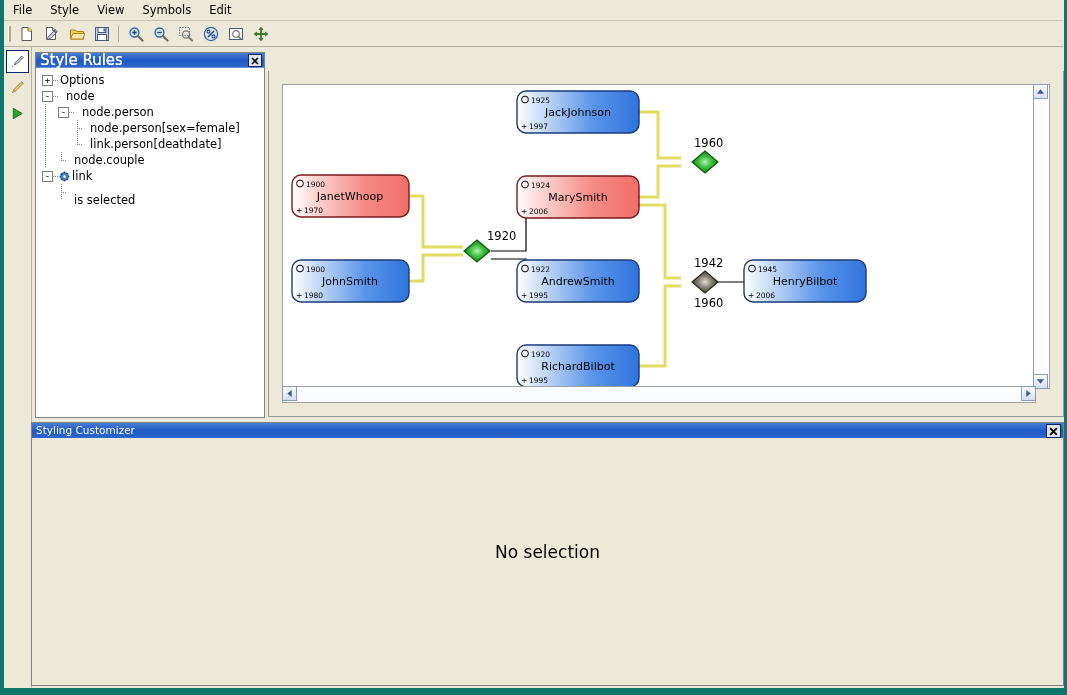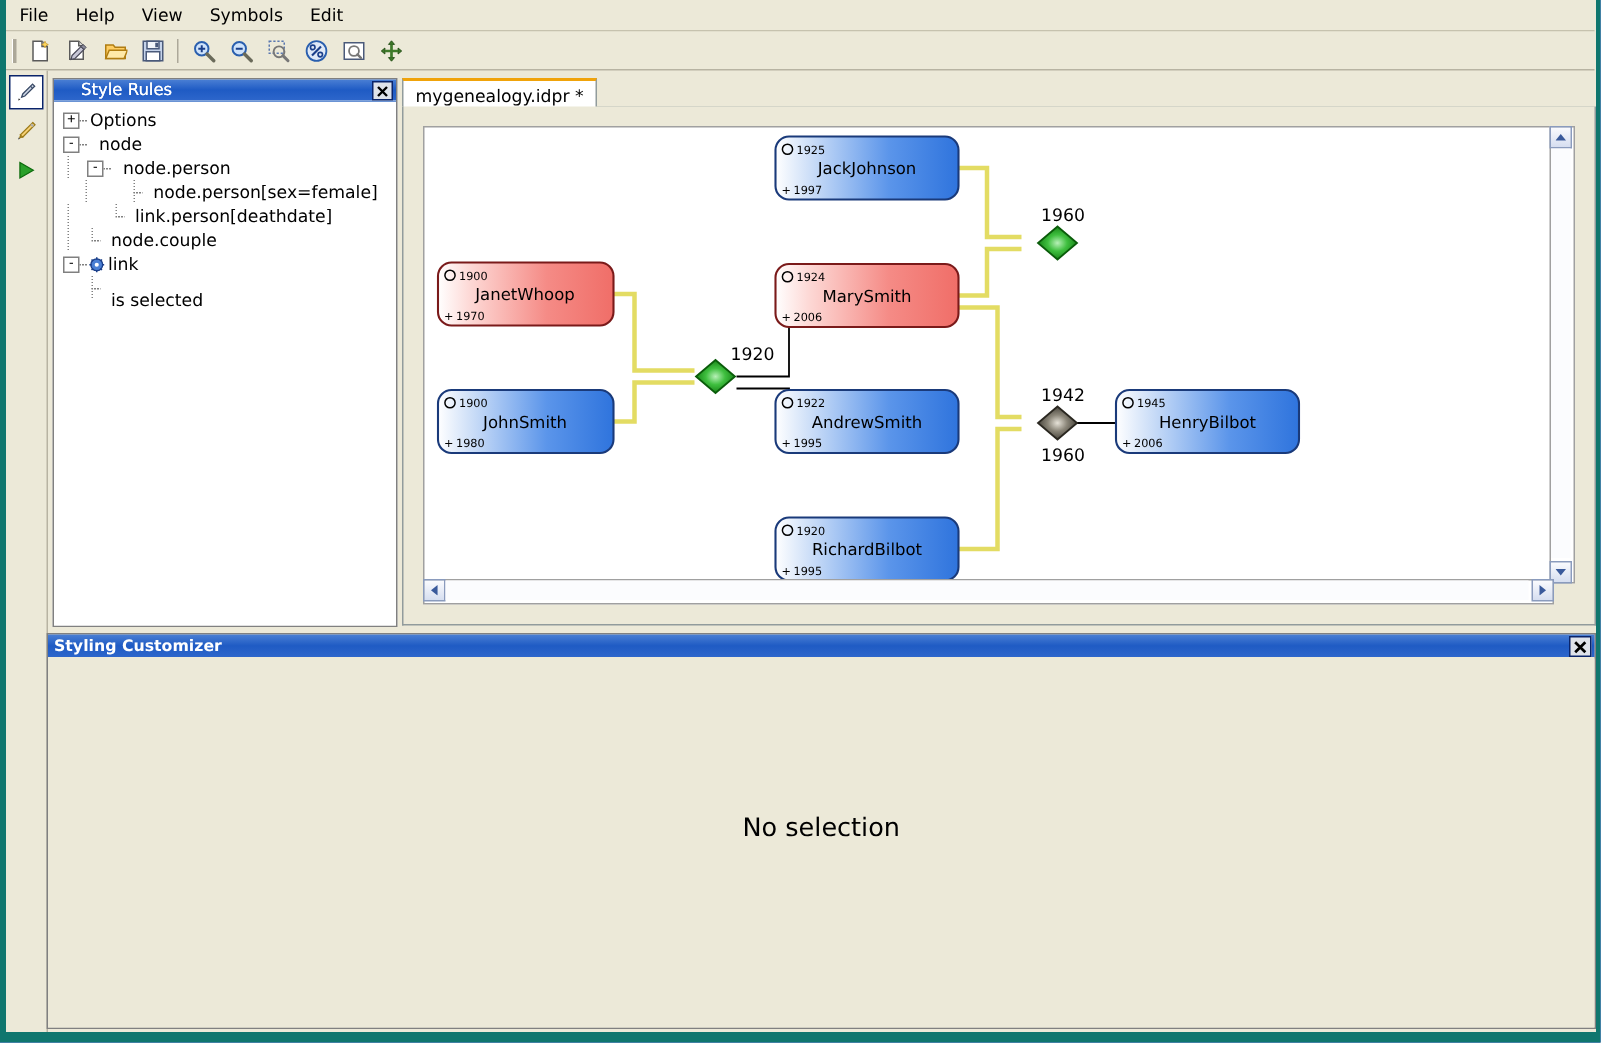--- a/index.html
+++ b/index.html
@@ -62,21 +62,21 @@
     position:absolute;left:31px;top:52px;width:228px;height:364px;
     border:1px solid #808080;background:#fff;
   }
   .sp-title{
     height:14px;
     background:linear-gradient(180deg,#4a7fd4 0%,#1f5bc4 50%,#2d66cb 100%);
     display:flex;align-items:center;position:relative;
     border-bottom:1px solid #6a93d4;
   }
   .sp-title-text{
-    color:#fff;font-size:11px;padding-left:18px;
+    color:#fff;font-size:15px;padding-left:4px;
     text-shadow:0 0 0 #fff;font-weight:normal;line-height:12px;
   }
   .sp-close{
     position:absolute;right:2px;top:1px;width:12px;height:11px;
     background:#dfe3ea;border:1px solid #0a246a;
     display:flex;align-items:center;justify-content:center;
     font-size:9px;line-height:9px;font-weight:bold;color:#000;cursor:default;
   }
   .sp-body{
     position:absolute;left:0;top:15px;right:0;bottom:0;background:#fff;
@@ -161,21 +161,21 @@
     position:absolute;background:#fbfcfe;
   }
   
   .bottompanel{
     position:absolute;left:27px;top:422px;width:1031px;height:262px;
     background:#ece9d8;border:1px solid #808080;
   }
   .bp-title{
     height:15px;
     background:linear-gradient(180deg,#4a7fd4 0%,#1f5bc4 50%,#2d66cb 100%);
-    display:flex;align-items:flex-end;position:relative;font-weight:bold;
+    display:flex;align-items:center;position:relative;
   }
   .bp-title-text{color:#fff;font-size:10.5px;padding-left:4px;line-height:13px;}
   .bp-close{
     position:absolute;right:2px;top:1px;width:13px;height:12px;
     background:#dfe3ea;border:1px solid #0a246a;
     display:flex;align-items:center;justify-content:center;
     font-size:9px;line-height:9px;font-weight:bold;color:#000;cursor:default;
   }
   .bp-body{
     position:absolute;left:0;top:16px;right:0;bottom:0;background:#ece9d8;
@@ -188,21 +188,21 @@
   .lk-label{font-size:11.5px;fill:#000;font-family:"DejaVu Sans","Liberation Sans",sans-serif;}
 </style>
 </head>
 <body>
 
 <div id="app">
  <div class="client">
 
   <div class="menubar">
     <div class="menu-item">File</div>
-    <div class="menu-item">Help</div>
+    <div class="menu-item">Style</div>
     <div class="menu-item">View</div>
     <div class="menu-item">Symbols</div>
     <div class="menu-item">Edit</div>
   </div>
 
   <div class="toolbar">
     <div class="tb-grip"></div>
 
     <div class="tbtn">
       <svg width="16" height="16" viewBox="0 0 16 16">
@@ -335,21 +335,21 @@
       </div>
 
       <div class="tree-row" style="padding-left:6px;">
         <div class="tw dots"></div>
         <div class="tw"></div>
         <div class="tbox">-</div>
         <div class="tdash"></div>
         <span class="tlabel" style="padding-left:8px;">node.person</span>
       </div>
 
-      <div class="tree-row" style="padding-left:6px;justify-content:center;">
+      <div class="tree-row" style="padding-left:6px;">
         <div class="tw dots"></div>
         <div class="tw"></div>
         <div class="tw"></div>
         <div class="tw"></div>
         <div class="tw tee"></div>
         <span class="tlabel" style="padding-left:8px;">node.person[sex=female]</span>
       </div>
 
       <div class="tree-row" style="padding-left:6px;">
         <div class="tw dots"></div>
@@ -384,24 +384,20 @@
         <div class="tw"></div>
         <div class="tw"></div>
         <div class="tw tee"></div>
         <span class="tlabel" style="padding-left:8px;margin-top:16px;">is selected</span>
       </div>
 
 
     </div>
   </div>
 
-  <div class="tabstrip">
-    <div class="tabline"></div>
-    <div class="tab">mygenealogy.idpr *</div>
-  </div>
 
   <div class="editor">
 
     <div class="canvaswrap">
       <svg class="canvas" width="752" height="303" viewBox="0 0 752 303">
         <defs>
           <linearGradient id="gMale" x1="0" y1="0" x2="1" y2="0">
             <stop offset="0%" stop-color="#ffffff"></stop>
             <stop offset="18%" stop-color="#cfe0f8"></stop>
             <stop offset="62%" stop-color="#5b95ea"></stop>

